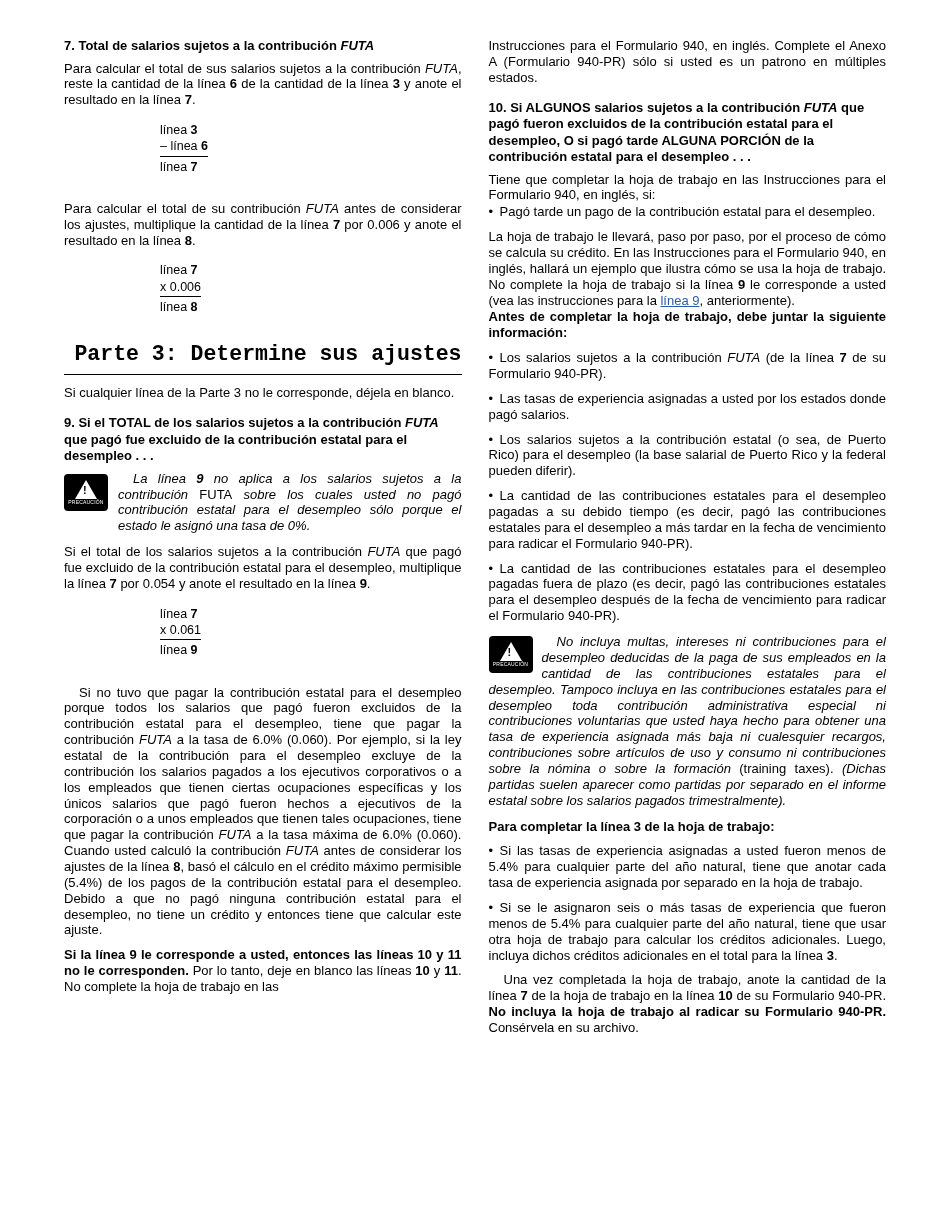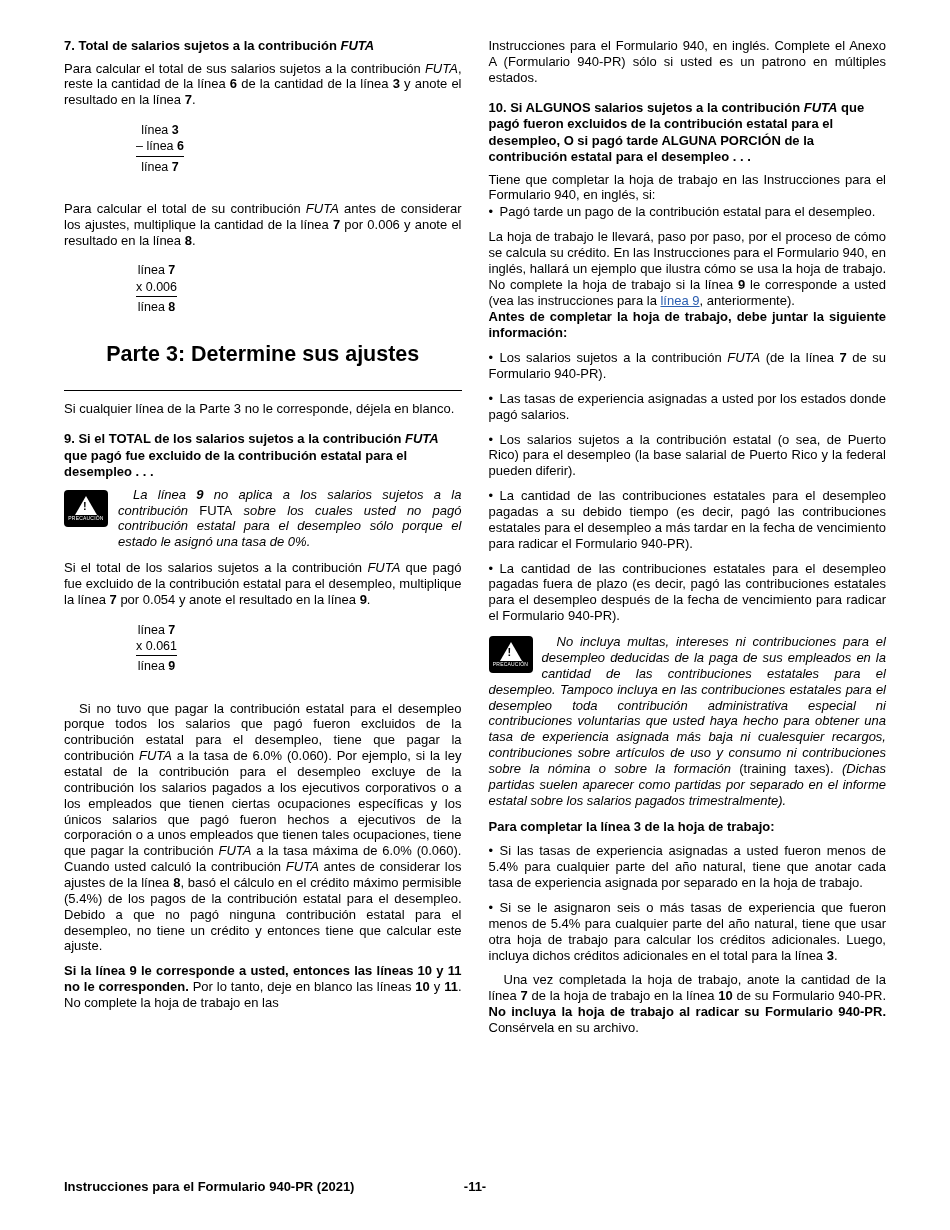--- a/index.html
+++ b/index.html
@@ -15,25 +15,25 @@
   .columns { display:flex; gap:27px; }
   .col { width:398px; font-size:13px; line-height:1.22; text-align:justify; }
   .col > :first-child { margin-top:0; }
 
   p.para { margin:0 0 9px 0; }
   p.tight { margin:0 0 1px 0; }
   p.indent { text-indent:15px; }
   .mt-lg { margin-top:18px; }
 
   h2.sec { font-size:13px; line-height:1.27; font-weight:bold; margin:14px 0 6px 0; text-align:left; }
-  h1.part { font-size:21.5px; font-weight:bold; margin:24px 0 10px 0; padding-bottom:23px;
-            border-bottom:1px solid #000; text-align:center; }
+  h1.part { font-size:21.5px; font-weight:bold; margin:24px 0 10px 0; padding-bottom:7px;
+            border-bottom:1px solid #000; text-align:right;font-family:Liberation Mono, monospace; }
   .bold-head { font-weight:bold; margin:6px 0 3px 0; }
 
-  .calc { font-size:12.5px; line-height:1.3; margin:14px 0 26px 72px; width:fit-content; text-align:center; }
+  .calc { font-size:12.5px; line-height:1.3; margin:14px 0 26px 96px; width:fit-content; text-align:left; }
   .calc .op { border-bottom:1px solid #000; padding-bottom:1px; }
   .calc .res { padding-top:2px; }
 
   .bullet { margin:0 0 2px 0; }
   .bullet::before { content:"\2022\2002"; }
 
   .caution { margin:4px 0 10px 0; }
   .caution.inset { position:relative; padding-left:54px; min-height:40px; }
   .caution.inset .caution-icon { position:absolute; left:0; top:3px; }
   .caution.floated { margin-top:10px; }
@@ -134,17 +134,13 @@
       </div>
 
       <p class="para bold-head"><span style="font-weight: bold;">Para completar la línea 3 de la hoja de trabajo:</span></p>
       <p class="para bullet"><span>Si las tasas de experiencia asignadas a usted fueron menos de 5.4% para cualquier parte del año natural, tiene que anotar cada tasa de experiencia asignada por separado en la hoja de trabajo.</span></p>
       <p class="para bullet"><span>Si se le asignaron seis o más tasas de experiencia que fueron menos de 5.4% para cualquier parte del año natural, tiene que usar otra hoja de trabajo para calcular los créditos adicionales. Luego, incluya dichos créditos adicionales en el total para la línea </span><span style="font-weight: bold;">3</span><span>.</span></p>
 
       <p class="para indent mt-lg"><span>Una vez completada la hoja de trabajo, anote la cantidad de la línea </span><span style="font-weight: bold;">7</span><span> de la hoja de trabajo en la línea </span><span style="font-weight: bold;">10</span><span> de su Formulario 940-PR. </span><span style="font-weight: bold;">No incluya la hoja de trabajo al radicar su Formulario 940-PR.</span><span> Consérvela en su archivo.</span></p>
     </div>
   </div>
 
-  <div class="footer">
-    <span class="footer-left">Instrucciones para el Formulario 940-PR (2021)</span>
-    <span class="footer-center">-11-</span>
-  </div>
 </div>
 
 </body></html>

